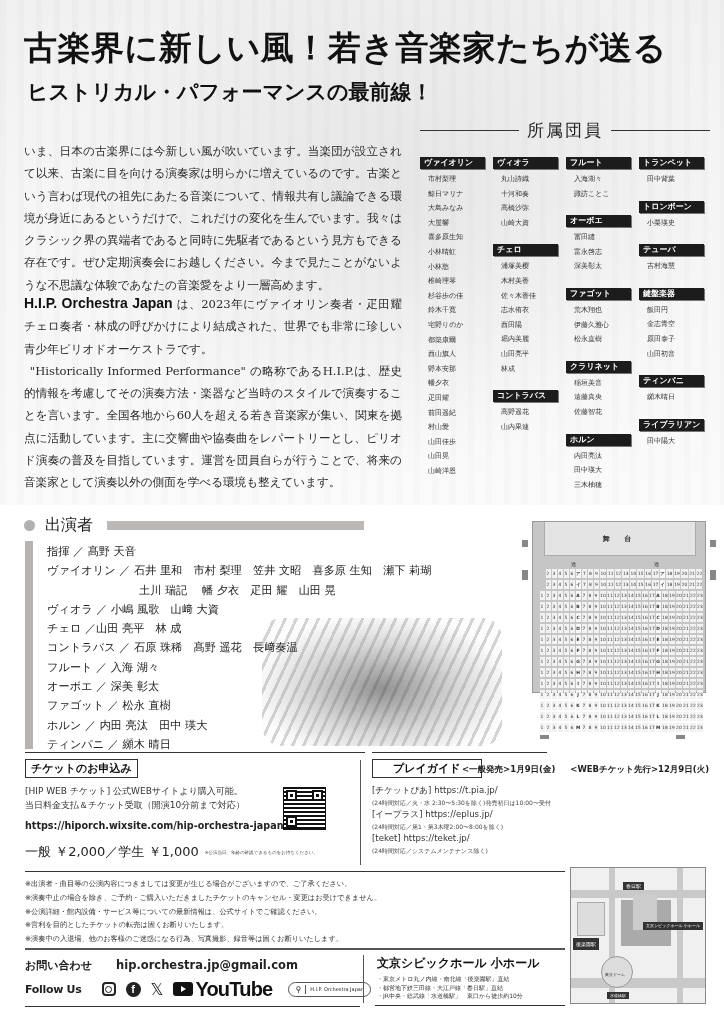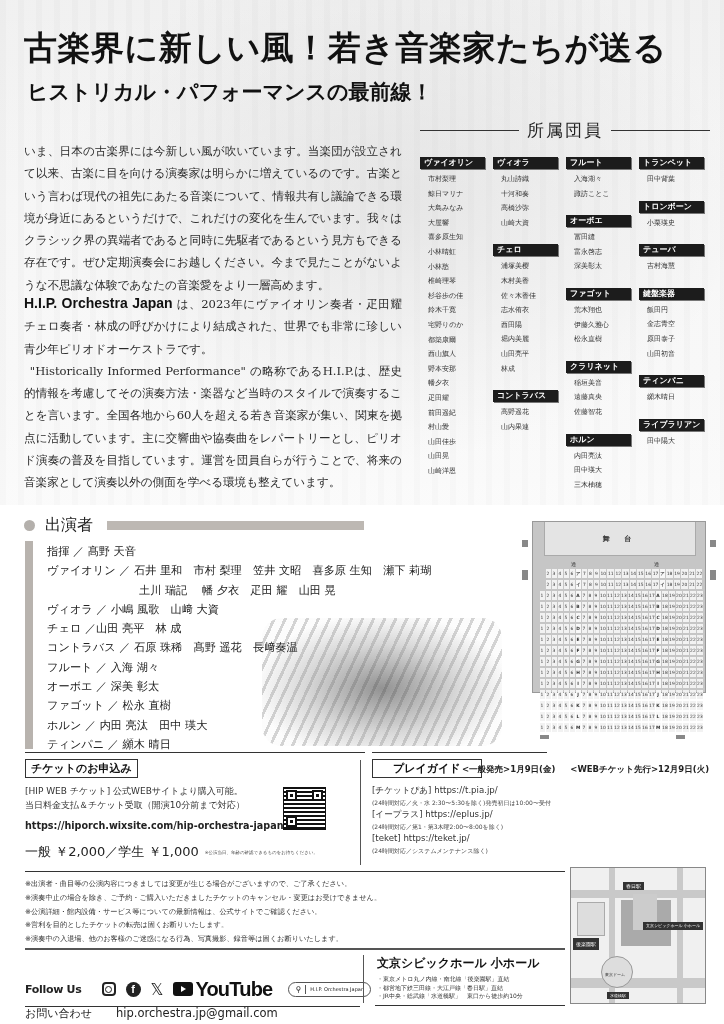--- a/index.html
+++ b/index.html
@@ -139,21 +139,21 @@
   .guide-dates { position: absolute; left: 462px; top: 764px; font-size: 8.5px; font-weight: bold; color: #222; white-space: nowrap; }
   .guide-dates span + span { margin-left: 12px; }
   .guide-list { position: absolute; left: 372px; top: 784px; width: 340px; }
   .g-name { font-size: 8.6px; color: #333; height: 13px; line-height: 13px; }
   .g-note { font-size: 6px; color: #444; height: 11px; line-height: 11px; }
 
   
   .notes { position: absolute; left: 25px; top: 877px; width: 540px; font-size: 7.2px; color: #333; line-height: 13.8px; }
 
   
-  .contact { position: absolute; left: 25px; top: 1006px; font-size: 11px; font-weight: normal; color: #222; white-space: nowrap; }
+  .contact { position: absolute; left: 25px; top: 958px; font-size: 11px; font-weight: bold; color: #222; white-space: nowrap; }
   .contact .email { margin-left: 24px; font-size: 11.5px; }
   .follow { position: absolute; left: 25px; top: 980px; height: 18px; display: flex; align-items: center; gap: 10px; }
   .follow .lbl { font-size: 11px; font-weight: bold; color: #222; margin-right: 10px; letter-spacing: -0.3px; }
   .ico { display: inline-flex; align-items: center; justify-content: center; color: #222; }
   .ig { width: 14px; height: 14px; border: 2px solid #222; border-radius: 4px; position: relative; }
   .ig::after { content: ""; width: 5px; height: 5px; border: 1.6px solid #222; border-radius: 50%; }
   .fb { width: 15px; height: 15px; border-radius: 50%; background: #222; color: #fff; font-size: 11px; font-weight: bold; line-height: 15px; font-family: "Liberation Sans", sans-serif; }
   .xi { font-size: 16px; font-family: "DejaVu Sans", sans-serif; }
   .yt { display: inline-flex; align-items: center; gap: 2px; }
   .yt .play { width: 20px; height: 14px; background: #111; border-radius: 3px; position: relative; }

